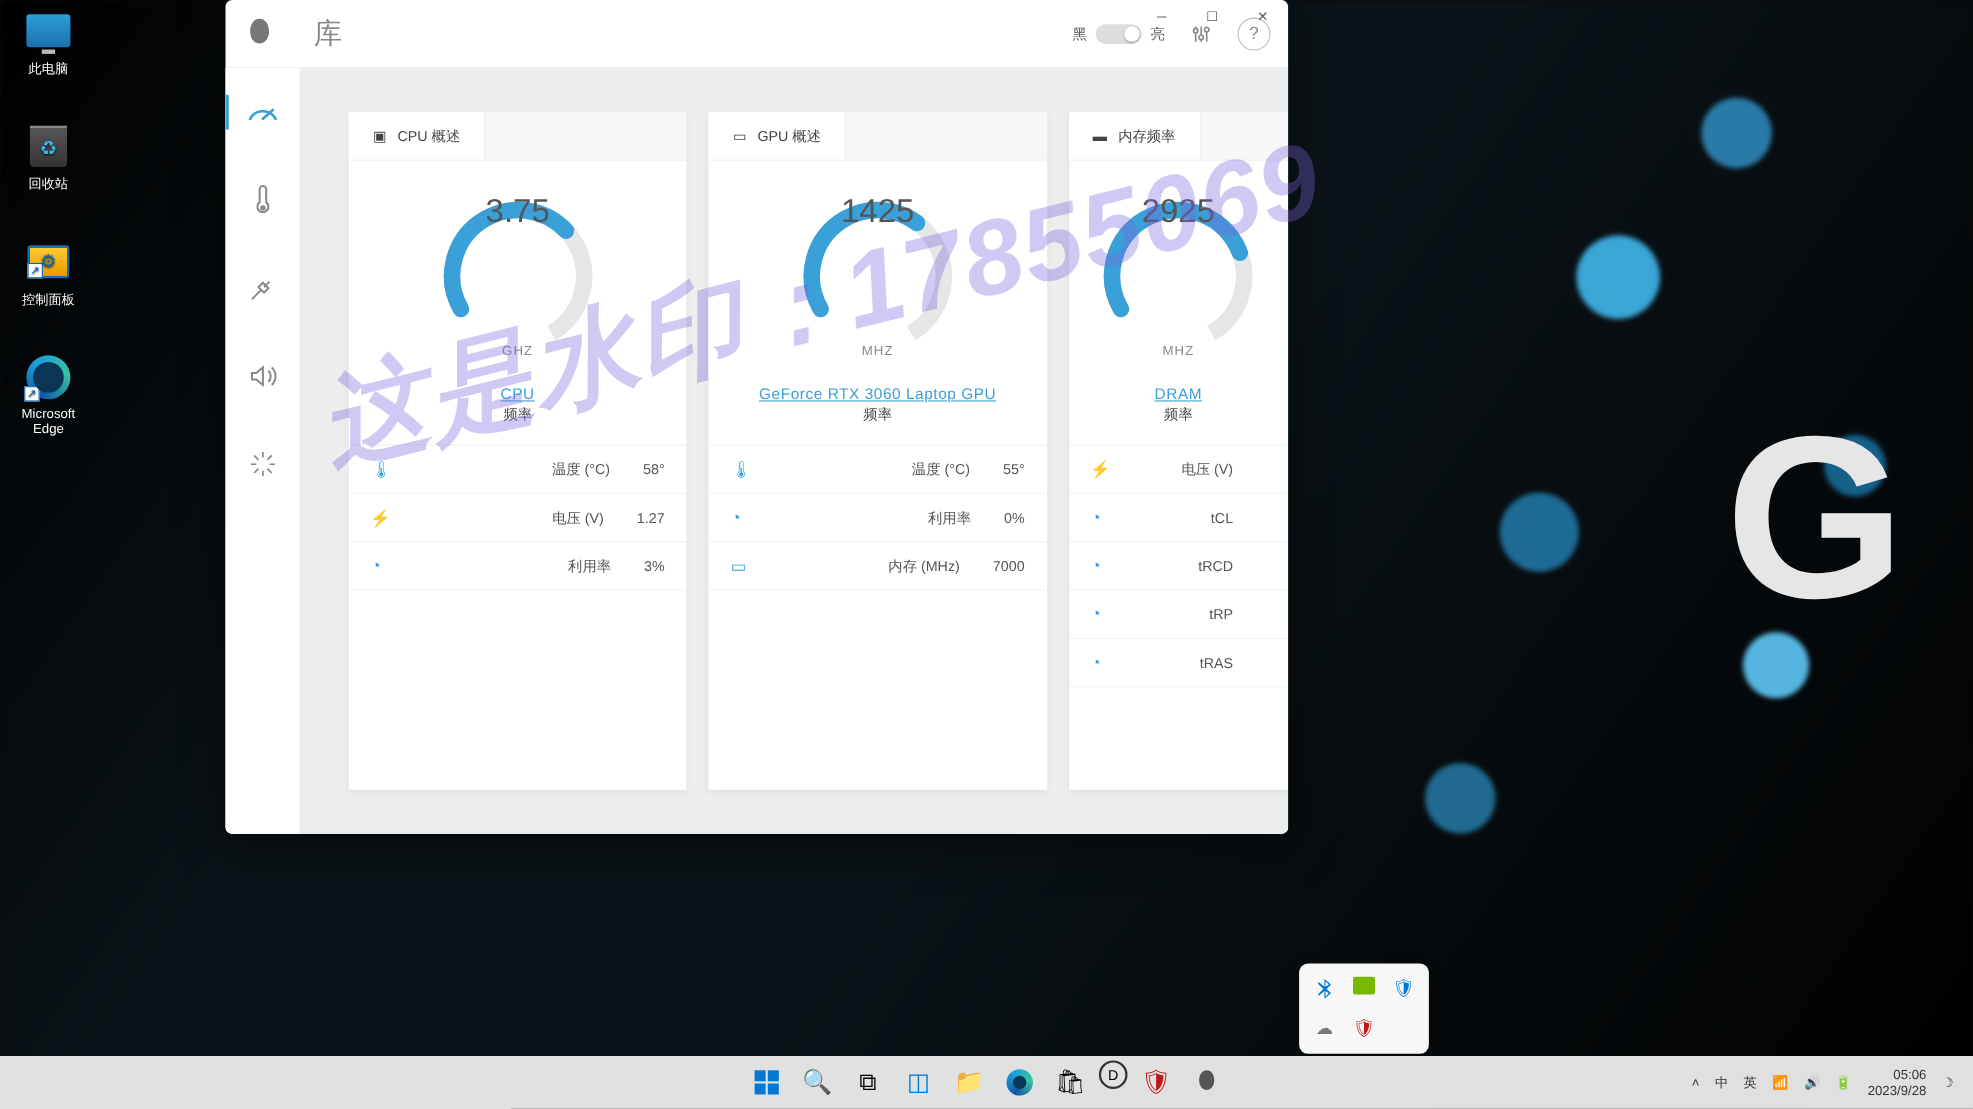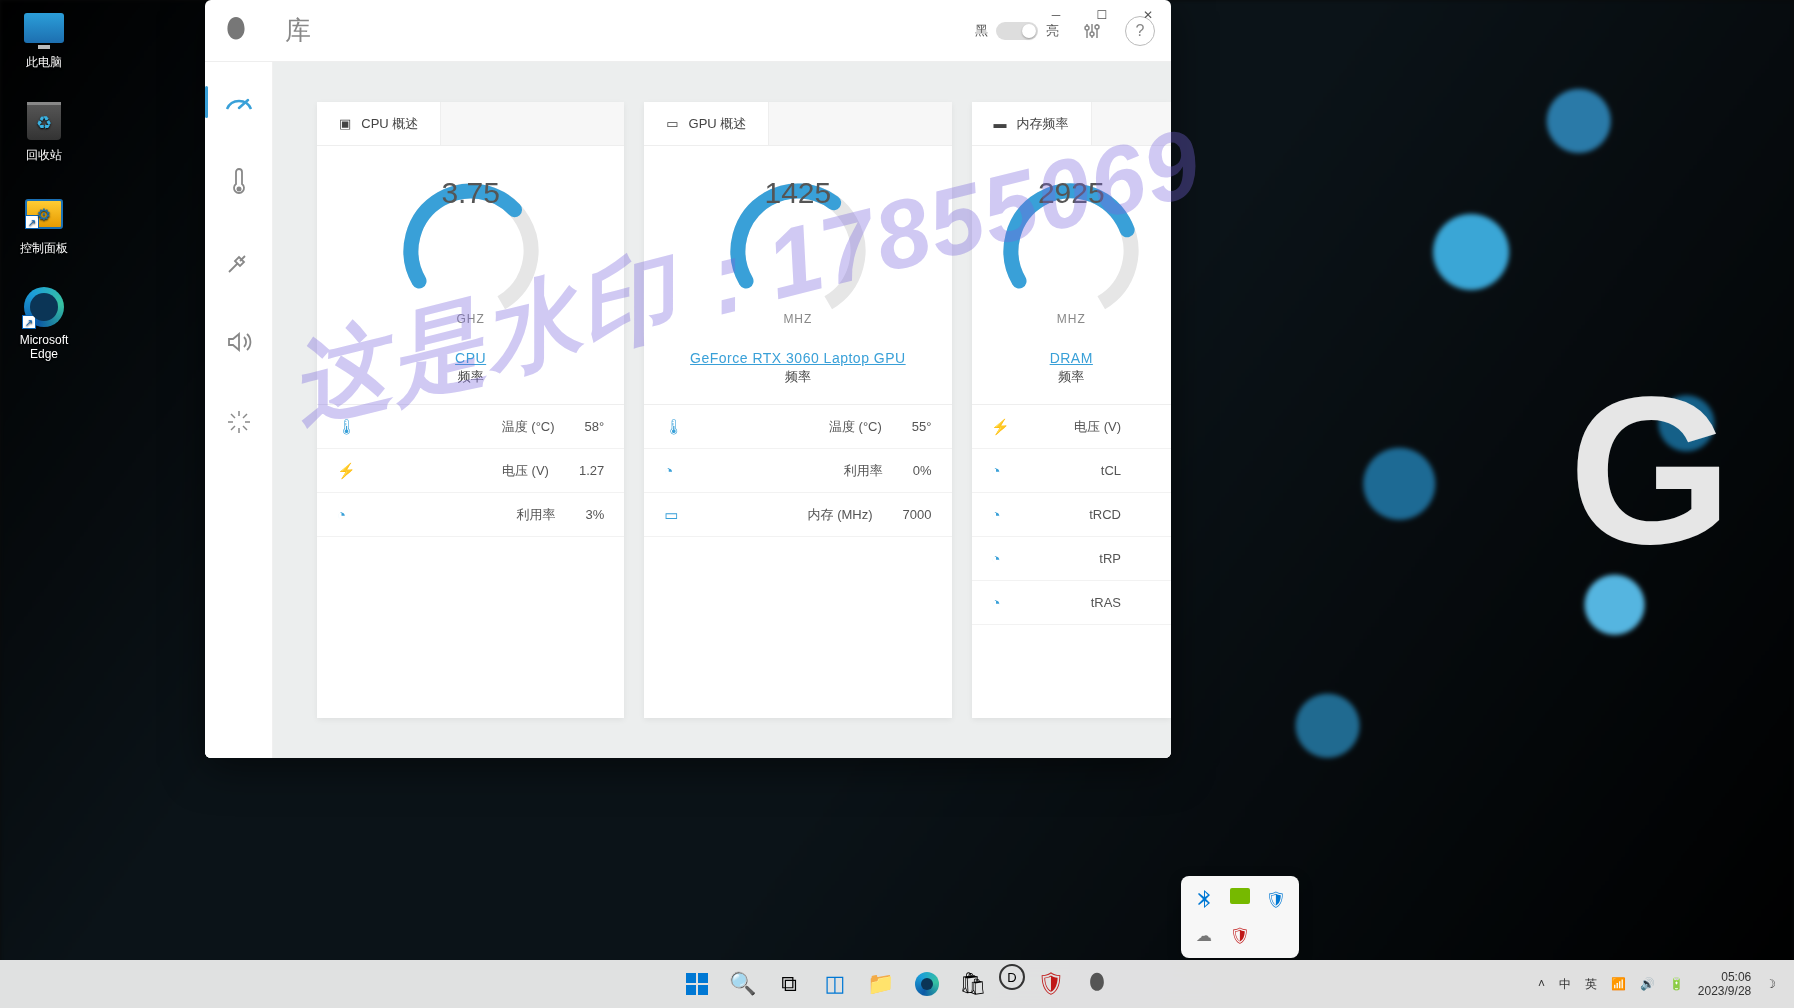--- a/index.html
+++ b/index.html
@@ -13,21 +13,21 @@
   radial-gradient(circle at 78% 48%, #1d6a94 0 34px, transparent 38px),
   radial-gradient(circle at 90% 60%, #55b5e0 0 28px, transparent 32px),
   radial-gradient(circle at 74% 72%, #206a90 0 30px, transparent 34px),
   radial-gradient(circle at 94% 42%, #156088 0 26px, transparent 30px),
   linear-gradient(125deg,#000 0%,#0b1318 30%,#0b1318 55%,#000 100%);
   filter:blur(2px);
 }
 .logo-g { position:absolute; right:70px; top:350px; color:#e6e6e6; font-size:210px; font-weight:900; letter-spacing:-8px; font-family:Arial,sans-serif; }
 
 
-.desktop-icons { position:absolute; left:6px; top:6px; display:flex; flex-direction:column; gap:28px; }
+.desktop-icons { position:absolute; left:6px; top:6px; display:flex; flex-direction:column; gap:40px; }
 .dt-icon { width:76px; display:flex; flex-direction:column; align-items:center; gap:4px; color:#fff; font-size:12px; text-align:center; cursor:pointer; text-shadow:0 1px 2px #000; }
 .dt-icon .ico { width:44px; height:44px; display:flex; align-items:center; justify-content:center; font-size:32px; }
 .ico-pc { background:linear-gradient(#2b9ed9,#1d6fb0); border-radius:3px; width:40px; height:30px; position:relative; }
 .ico-pc::after { content:""; position:absolute; bottom:-6px; left:14px; width:12px; height:4px; background:#bbb; }
 .ico-bin { width:34px; height:38px; background:linear-gradient(#555,#333); border-radius:0 0 4px 4px; border-top:3px solid #888; position:relative; }
 .ico-bin::before { content:"♻"; position:absolute; inset:0; display:flex; align-items:center; justify-content:center; color:#3ab0e0; font-size:18px; }
 .ico-cp { background:linear-gradient(#ffcc33,#e69a00); width:38px; height:30px; border:2px solid #1a6fb3; border-radius:3px; position:relative; }
 .ico-cp::after { content:"⚙"; position:absolute; inset:0; display:flex; align-items:center; justify-content:center; color:#1a6fb3; font-size:16px; }
 .ico-edge { width:40px; height:40px; border-radius:50%; background:conic-gradient(from 200deg,#0c59a4,#1c9ed9,#37c2a2,#0c59a4); position:relative; }
 .ico-edge::after{content:"";position:absolute;inset:6px;border-radius:50%;background:#0b3556;}

